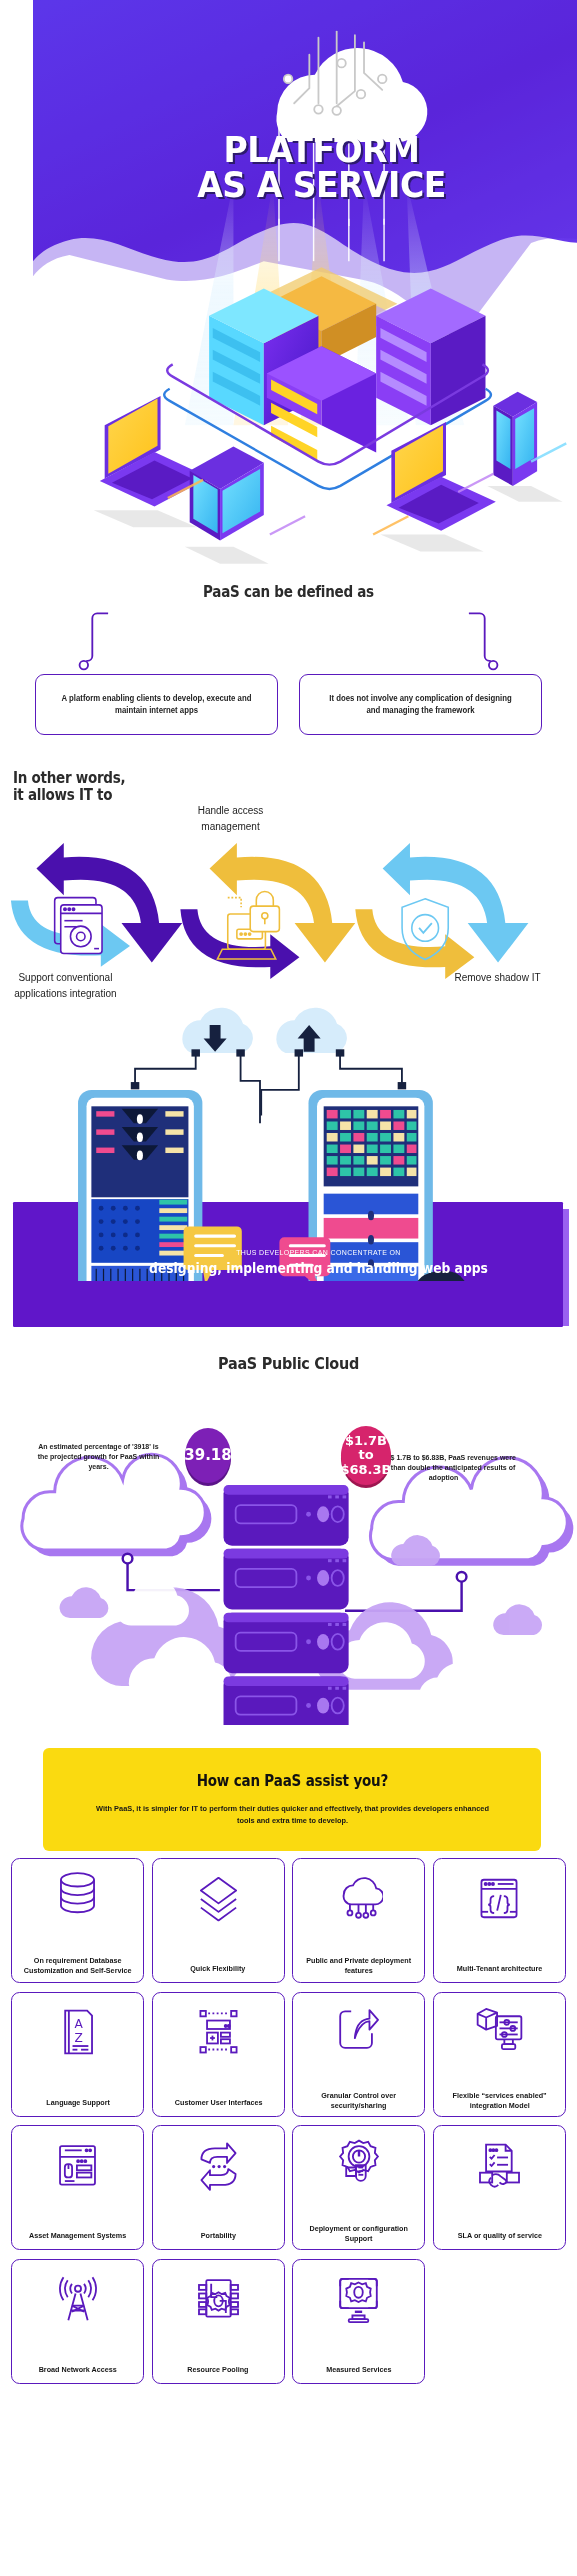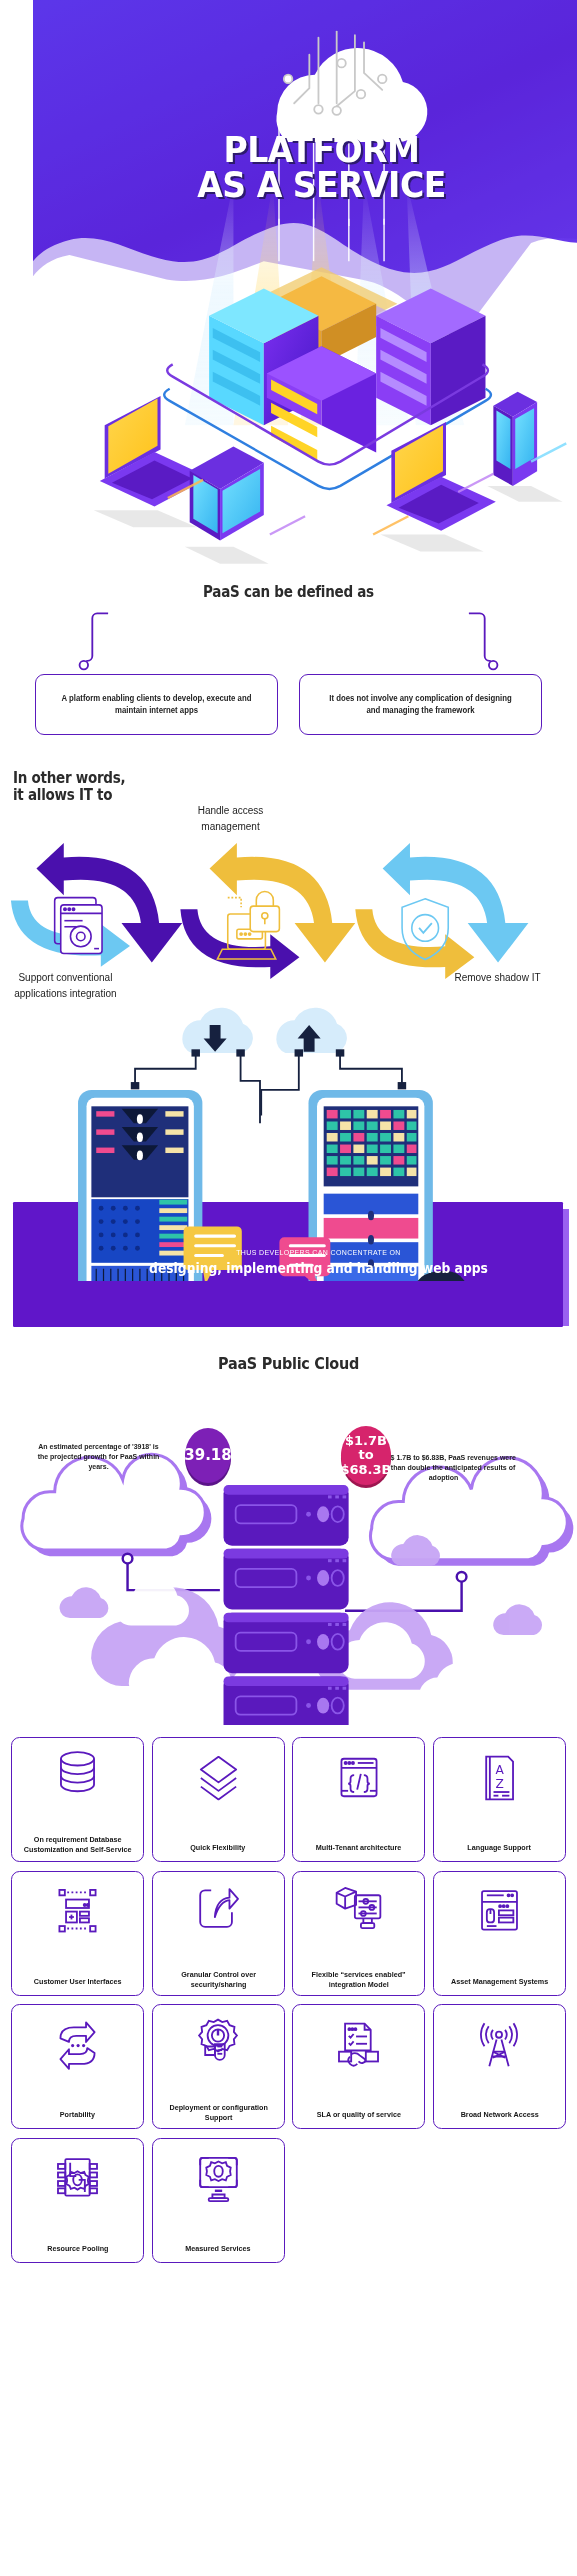--- a/index.html
+++ b/index.html
@@ -886,20 +886,26 @@
     </div>
     <div class="bubble bub-pink">
       <div>
         <div>$1.7B</div>
         <div>to</div>
         <div>$68.3B</div>
       </div>
     </div>
   </div>
 
+  <div class="assist">
+    <div class="assist-card">
+      <div class="assist-title">How can PaaS assist you?</div>
+      <div class="assist-sub">With PaaS, it is simpler for IT to perform their duties quicker and effectively, that provides developers enhanced tools and extra time to develop.</div>
+    </div>
+  </div>
 
   <div class="grid">
 
     <div class="fcard">
       <div class="icon-wrap">
         <svg width="43" height="49" viewBox="0 0 70 80" fill="none" stroke="#5a19bd" stroke-width="3">
           <ellipse cx="35" cy="16" rx="27" ry="11"></ellipse>
           <path d="M8,16 v14 a27,11 0 0,0 54,0 v-14"></path>
           <path d="M8,30 v14 a27,11 0 0,0 54,0 v-14"></path>
           <path d="M8,44 v14 a27,11 0 0,0 54,0 v-14"></path>
@@ -912,20 +918,33 @@
       <div class="icon-wrap">
         <svg width="45" height="49" viewBox="0 0 74 80" fill="none" stroke="#5a19bd" stroke-width="3" stroke-linejoin="round">
           <polygon points="37,6 66,27 37,48 8,27"></polygon>
           <path d="M8,41 L37,62 L66,41"></path>
           <path d="M8,55 L37,76 L66,55"></path>
         </svg>
       </div>
       <div class="fcard-label">Quick Flexibility</div>
     </div>
 
+    <div class="fcard">
+      <div class="icon-wrap">
+        <svg width="49" height="49" viewBox="0 0 80 80" fill="none" stroke="#5a19bd" stroke-width="3">
+          <path d="M16,40 a15,15 0 0,1 15,-15 a20,20 0 0,1 38,5 a13,13 0 0,1 -3,26 H28 a13,13 0 0,1 -12,-16 Z"></path>
+          <path d="M26,56 v10 M40,56 v14 M52,56 v14 M64,56 v10"></path>
+          <circle cx="26" cy="70" r="4"></circle>
+            <circle cx="40" cy="74" r="4"></circle>
+          <circle cx="52" cy="74" r="4"></circle>
+            <circle cx="64" cy="70" r="4"></circle>
+        </svg>
+      </div>
+      <div class="fcard-label">Public and Private deployment features</div>
+    </div>
 
     <div class="fcard">
       <div class="icon-wrap">
         <svg width="46" height="49" viewBox="0 0 76 80" fill="none" stroke="#5a19bd" stroke-width="3">
           <rect x="9" y="9" width="58" height="62" rx="4"></rect>
           <line x1="9" y1="24" x2="67" y2="24"></line>
           <circle cx="16" cy="16" r="1.8" fill="#5a19bd"></circle>
             <circle cx="22" cy="16" r="1.8" fill="#5a19bd"></circle>
             <circle cx="28" cy="16" r="1.8" fill="#5a19bd"></circle>
           <line x1="36" y1="16" x2="62" y2="16"></line>

